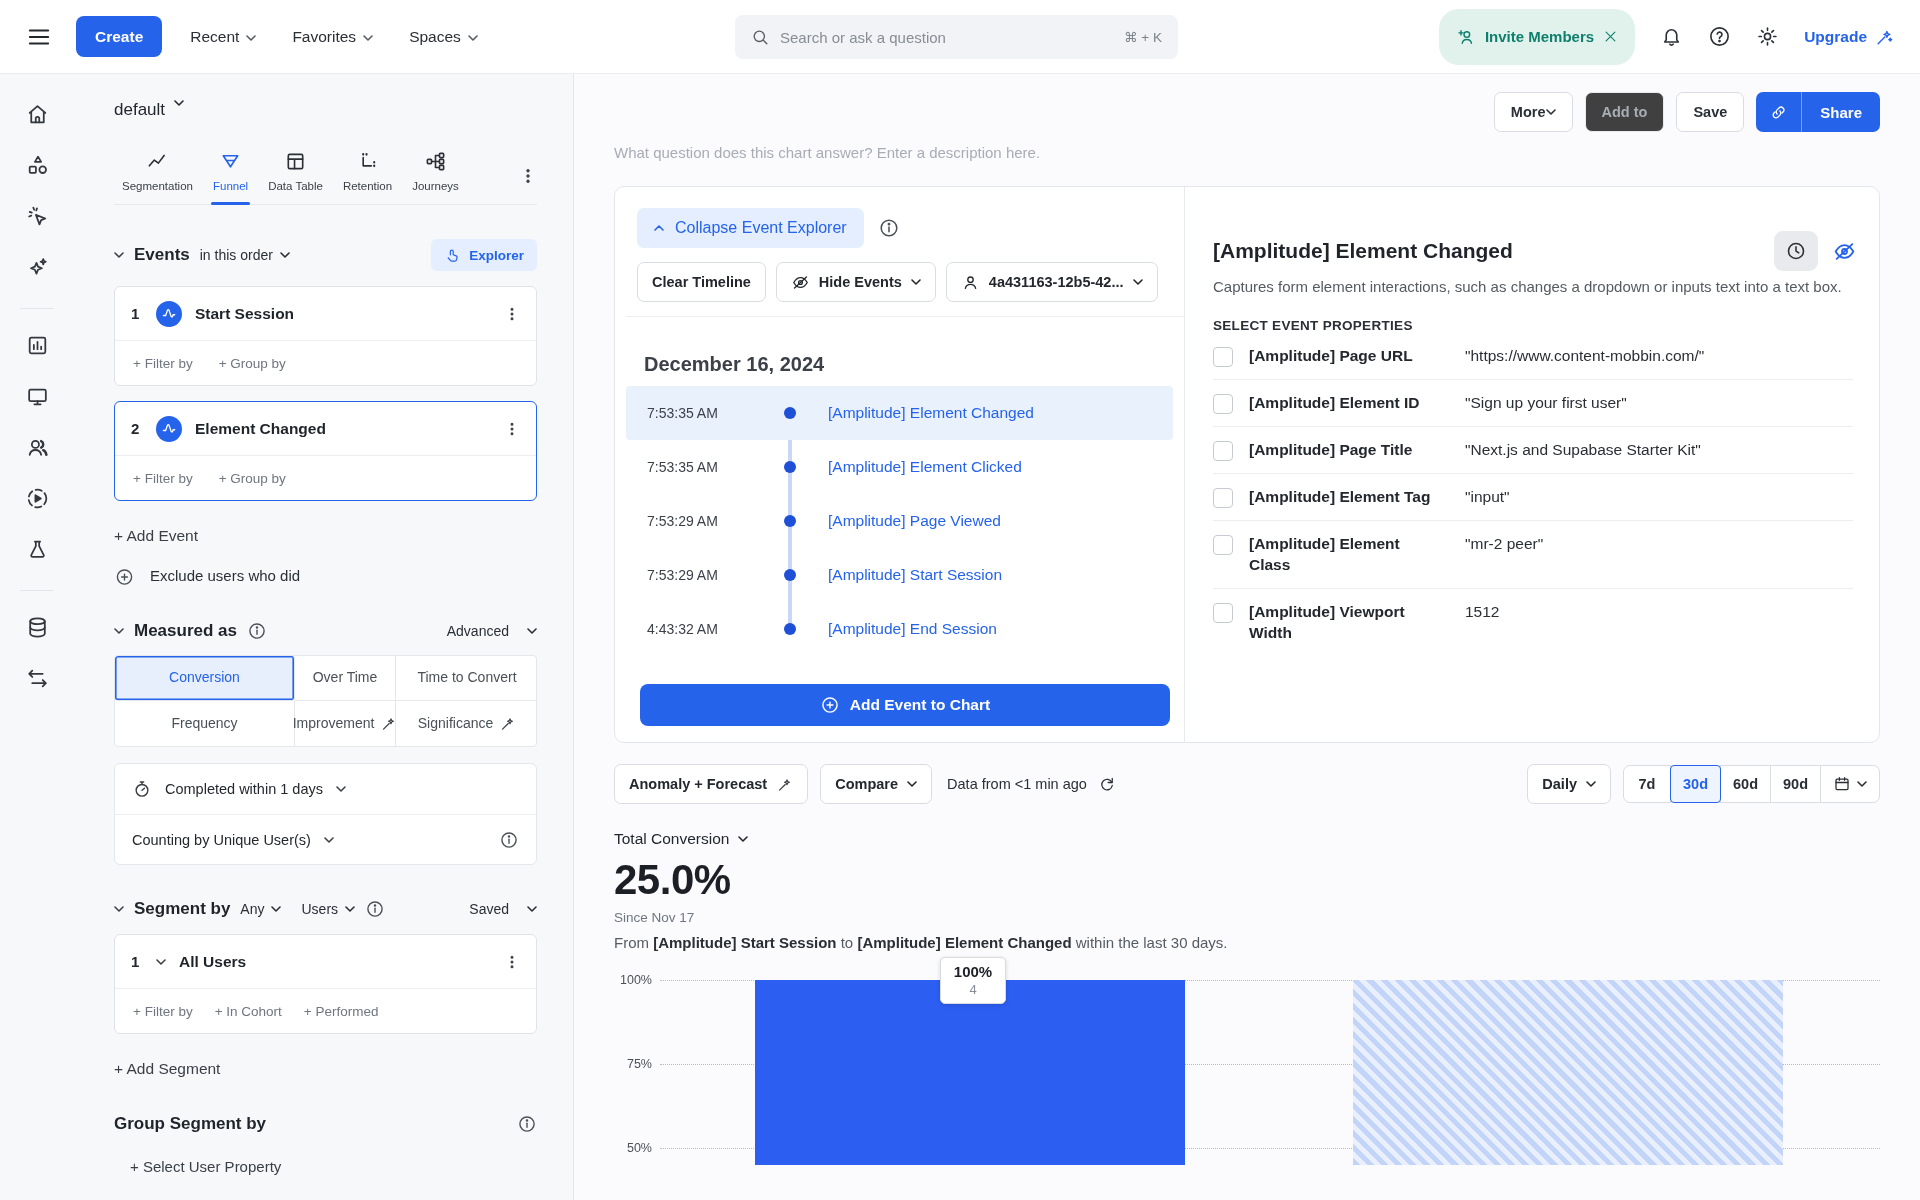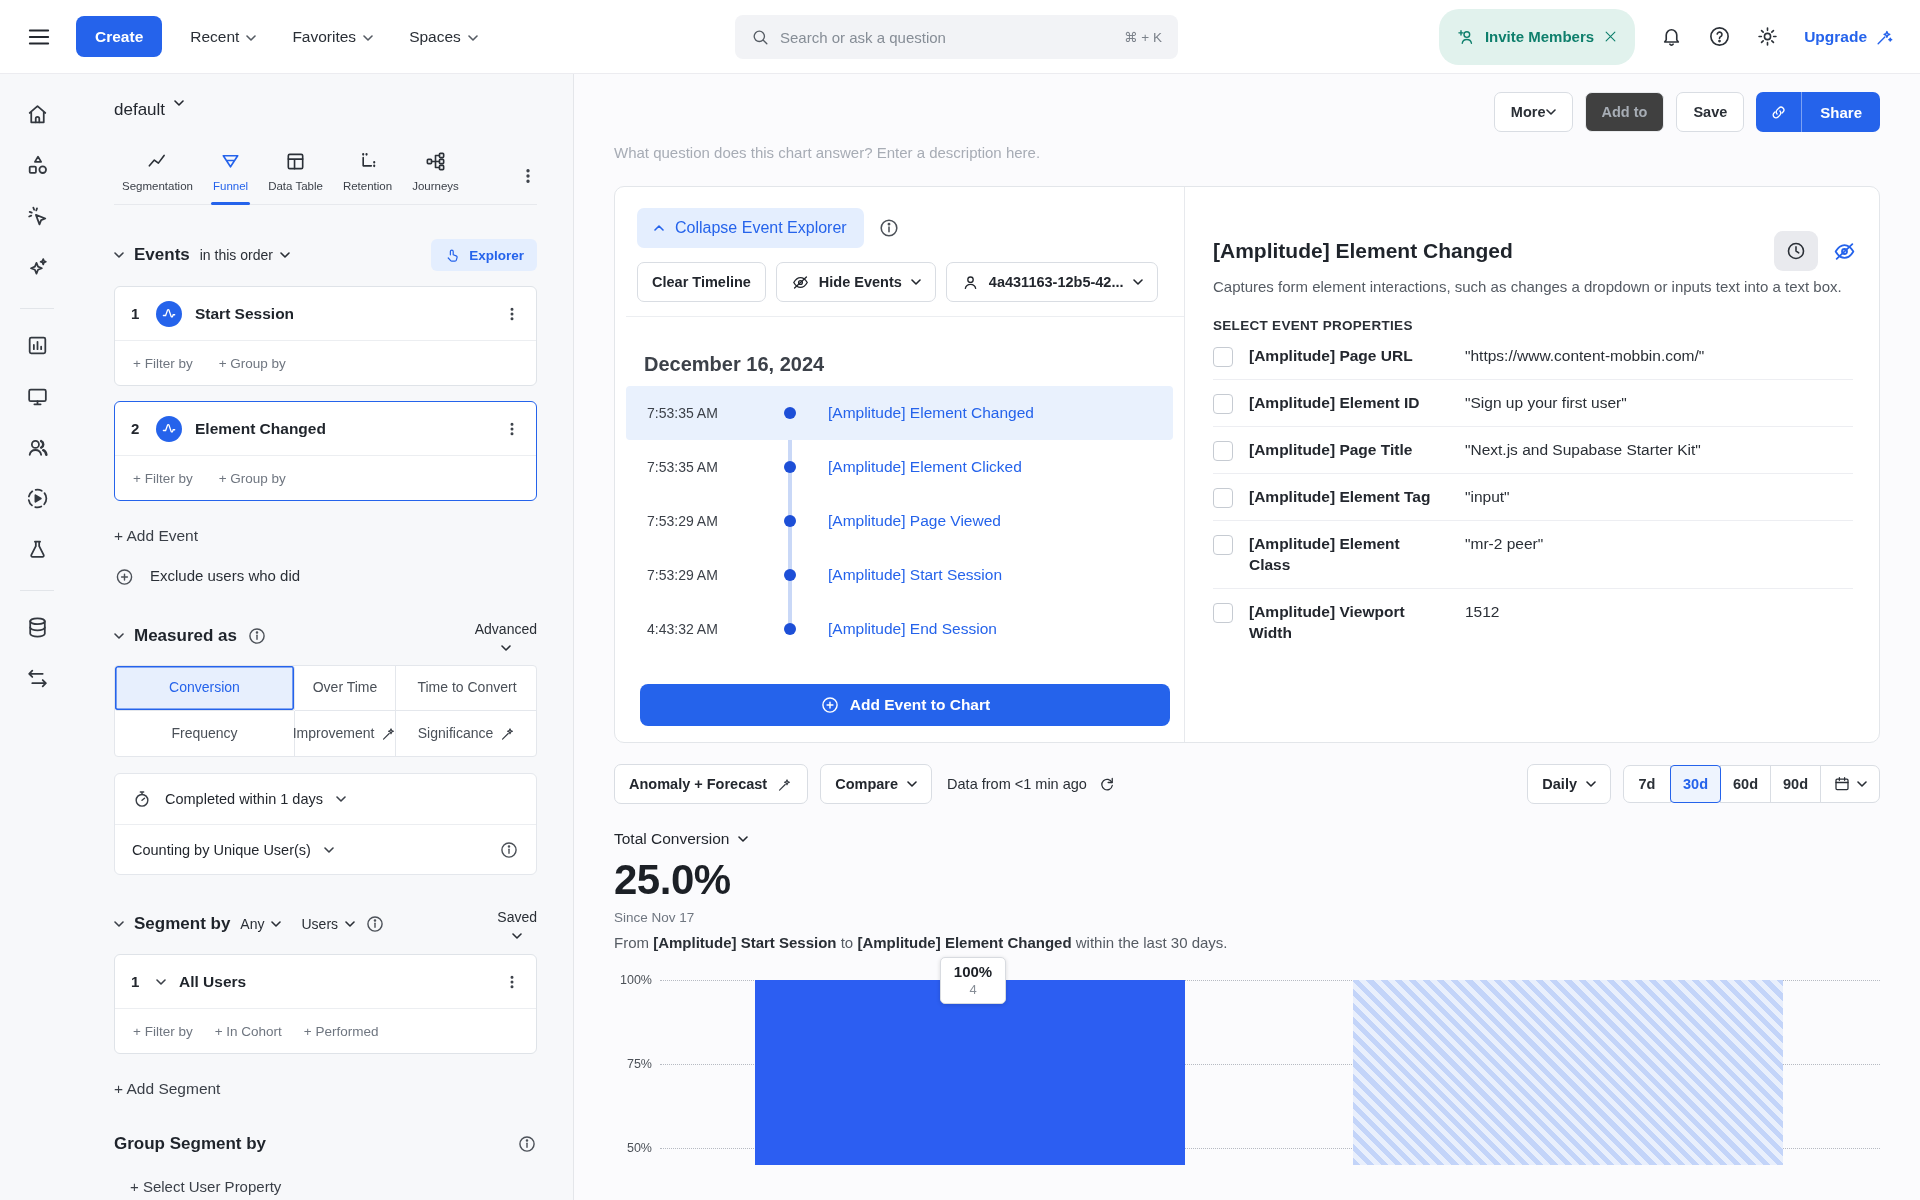--- a/index.html
+++ b/index.html
@@ -36,21 +36,21 @@
   .tab { display:flex; flex-direction:column; align-items:center; gap:7px; font-size:11.5px; color:#3c4149; padding:4px 8px 12px; position:relative; cursor:pointer; flex:0 0 auto; }
   .tab .ticon { width:23px; height:23px; color:#2b3037; }
   .tab.active { color:#2563eb; }
   .tab.active .ticon { color:#2563eb; }
   .tab.active::after { content:""; position:absolute; left:6px; right:6px; bottom:-1px; height:3px; border-radius:2px; background:#2563eb; }
   .tab-kebab { margin-left:auto; align-self:center; color:#3c4149; width:18px; padding-top:2px; }
   .sec-head { display:flex; align-items:center; gap:10px; margin-top:34px; }
   .sec-chev { color:#3c4149; }
   .sec-title { font-size:17px; font-weight:700; color:#1f242b; }
   .sec-sub { display:flex; align-items:center; gap:7px; font-size:14px; color:#2a2f36; }
-  .sec-right { margin-left:auto; display:flex; align-items:center; gap:8px; font-size:14px; color:#2a2f36;flex-direction:column; }
+  .sec-right { margin-left:auto; display:flex; align-items:center; gap:18px; font-size:14px; color:#2a2f36; }
   .explorer-btn { margin-left:auto; display:flex; align-items:center; gap:8px; background:#e4eefe; color:#2563eb; font-size:13.5px; font-weight:600; border-radius:6px; height:32px; padding:0 13px; }
   .card { background:#fff; border:1px solid #dfe3e8; border-radius:6px; margin-top:15px; }
   .card.selected { border:1.6px solid #2563eb; }
   .card-row1 { display:flex; align-items:center; gap:13px; padding:0 16px; height:54px; border-bottom:1px solid #eceef1; }
   .ev-num { font-size:15px; font-weight:600; color:#23272e; width:12px; }
   .amp-badge { width:26px; height:26px; border-radius:50%; background:#2563eb; display:flex; align-items:center; justify-content:center; flex:0 0 auto; }
   .amp-badge svg { width:18px; height:18px; stroke:#fff; fill:none; stroke-width:1.7; stroke-linecap:round; }
   .ev-name { font-size:15.5px; font-weight:600; color:#1f242b; }
   .kebab { margin-left:auto; color:#3c4149; width:16px; cursor:pointer; }
   .card-row2 { display:flex; align-items:center; gap:26px; padding:0 18px; height:44px; font-size:13.5px; color:#6f7680; }

